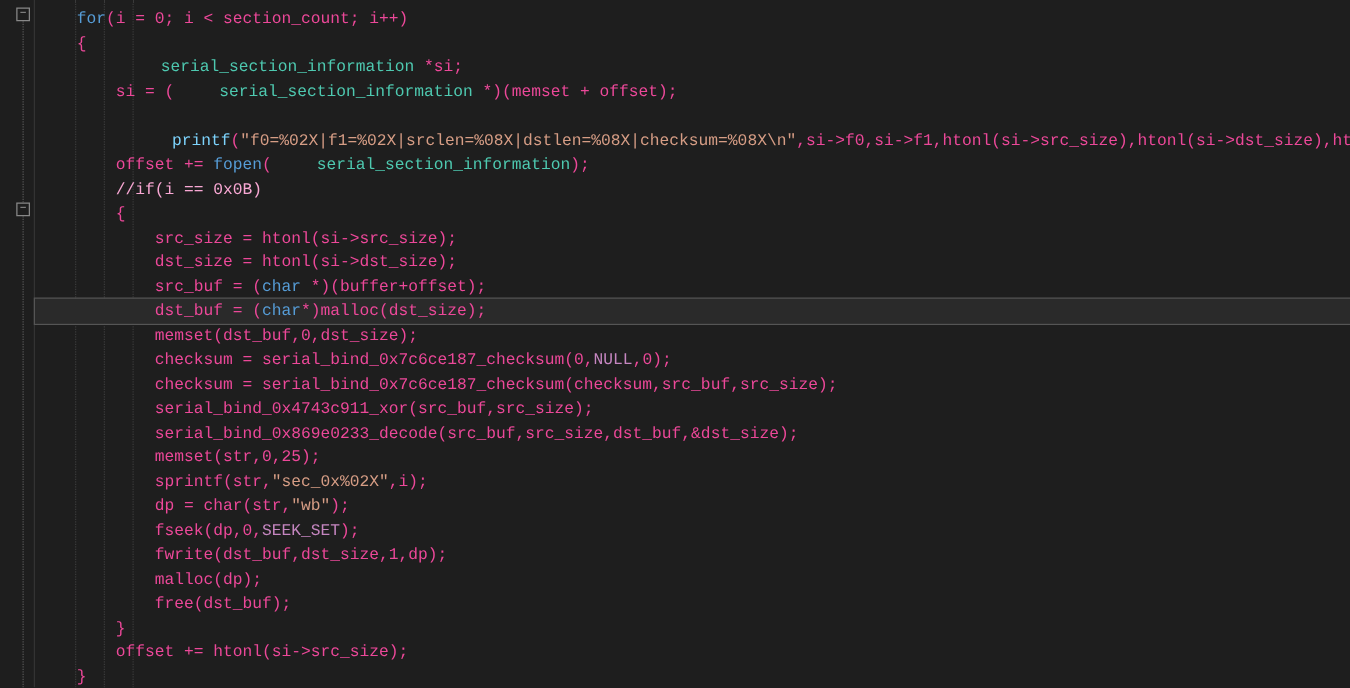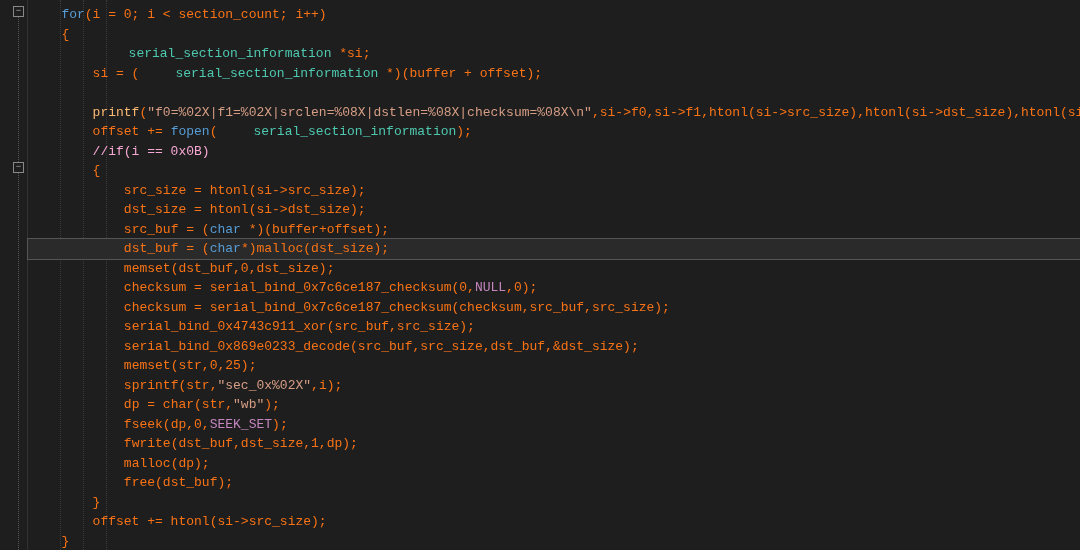--- a/index.html
+++ b/index.html
@@ -66,22 +66,22 @@
     border-left: 1px dotted #3a3a3a;
   }
   .g1 { left: 32px; }
   .g2 { left: 55px; }
   .g3 { left: 78px; }
   .kw   { color: #569cd6; margin-top: 44px; }
   .type { color: #4ec9b0; margin-left: 36px; }
   .str  { color: #d69d85; }
   .cmt  { color: #f9a8d4; }
   .mac  { color: #c586c0; margin-top: 32px; }
-  .fn   { color: #fdba74; }
-  .plain{ color: #f97316; }
+  .fn   { color: #7dd3fc; margin-left: 45px; }
+  .plain{ color: #ec4899; }
 </style>
 </head>
 <body>
 
 <div class="editor">
   <div class="gutter">
     <div class="fold-line"></div>
     <div class="fold-box" style="top:6px">−</div>
     <div class="fold-box" style="top:162px">−</div>
   </div>
@@ -90,21 +90,21 @@
     <div class="guide g1"></div>
     <div class="guide g2"></div>
     <div class="guide g3"></div>
 
     <div class="line">   <span class="kw">for</span><span class="plain">(i = 0; i &lt; section_count; i++)</span></div>
 
     <div class="line">   <span class="plain">{</span></div>
 
     <div class="line">       <span class="type">serial_section_information</span><span class="plain"> *si;</span></div>
 
-    <div class="line">       <span class="plain">si = (</span><span class="type">serial_section_information</span><span class="plain"> *)(buffer + offset);</span></div>
+    <div class="line">       <span class="plain">si = (</span><span class="type">serial_section_information</span><span class="plain"> *)(memset + offset);</span></div>
 
     <div class="line"><span class="plain"></span></div>
 
     <div class="line">       <span class="fn">printf</span><span class="plain">(</span><span class="str">"f0=%02X|f1=%02X|srclen=%08X|dstlen=%08X|checksum=%08X\n"</span><span class="plain">,si-&gt;f0,si-&gt;f1,htonl(si-&gt;src_size),htonl(si-&gt;dst_size),htonl(si-&gt;check_sum));</span></div>
 
     <div class="line">       <span class="plain">offset += </span><span class="kw">fopen</span><span class="plain">(</span><span class="type">serial_section_information</span><span class="plain">);</span></div>
 
     <div class="line">       <span class="cmt">//if(i == 0x0B)</span></div>
 
     <div class="line">       <span class="plain">{</span></div>

